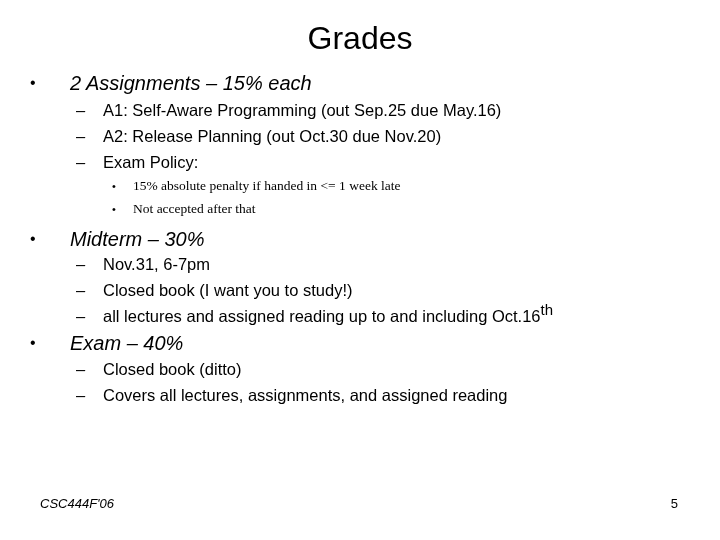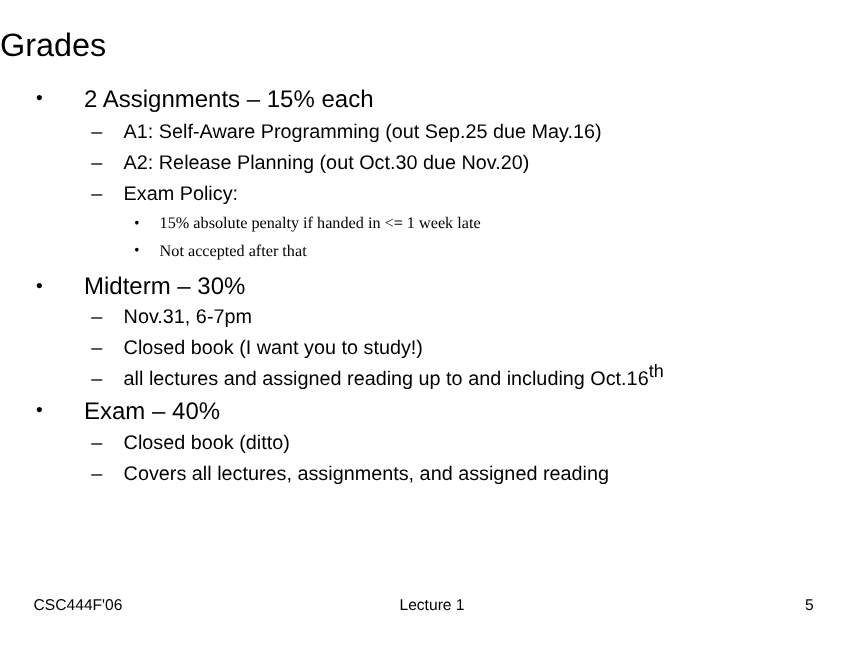--- a/index.html
+++ b/index.html
@@ -2,35 +2,35 @@
 <html><head>
   <meta charset="utf-8">
   <style>
     html, body { margin: 0; padding: 0; }
     body {
       width: 720px; height: 540px; background: #ffffff; overflow: hidden;
       font-family: "Liberation Sans", sans-serif; color: #000000; position: relative;
     }
     .slide { position: absolute; left: 0; top: 0; width: 720px; height: 540px; }
     .title {
-      position: absolute; left: 0; top: 18px; width: 720px; 
-      font-size: 27px; line-height: 40px;
+      position: absolute; left: 0; top: 18px; width: 720px; text-align: center;
+      font-size: 32px; line-height: 40px;
     }
     .l1 { position: absolute; left: 30px; font-size: 20px; line-height: 26px; white-space: nowrap; }
     .l1 .bullet { position: absolute; left: 0; top: 0; font-size: 16px; }
-    .l1 .text { position: absolute; left: 40px; top: 0; }
+    .l1 .text { position: absolute; left: 40px; top: 0; font-style: italic; }
     .l2 { position: absolute; left: 76px; font-size: 16.5px; line-height: 22px; white-space: nowrap; }
     .l2 .bullet { position: absolute; left: 0; top: 0; }
     .l2 .text { position: absolute; left: 27px; top: 0; }
     .l3 { position: absolute; left: 112px; font-size: 13.5px; line-height: 18px; white-space: nowrap; }
     .l3 .bullet { position: absolute; left: 0; top: 0; font-size: 11px; }
     .l3 .text { position: absolute; left: 21px; top: 0; font-family: Liberation Serif, serif; }
     sup { font-size: 15px; vertical-align: 7px; line-height: 0; }
     .footer { position: absolute; top: 496px; font-size: 13px; line-height: 16px; }
-    .footer-left { left: 28px; }
+    .footer-left { left: 40px; font-style: italic; }
     .footer-center { left: 0; width: 720px; text-align: center; }
     .footer-right { right: 42px; }
   </style>
 </head>
 <body>
 
 <div class="slide">
   <div class="title">Grades</div>
 
   <div class="l1" style="top:70px;">
@@ -82,15 +82,14 @@
   <div class="l2" style="top:358px;">
     <span class="bullet">–</span>
     <span class="text">Closed book (ditto)</span>
   </div>
   <div class="l2" style="top:384px;">
     <span class="bullet">–</span>
     <span class="text">Covers all lectures, assignments, and assigned reading</span>
   </div>
 
   <div class="footer footer-left">CSC444F'06</div>
-  <div class="footer footer-center">Lecture 1</div>
   <div class="footer footer-right">5</div>
 </div>
 
 </body></html>

